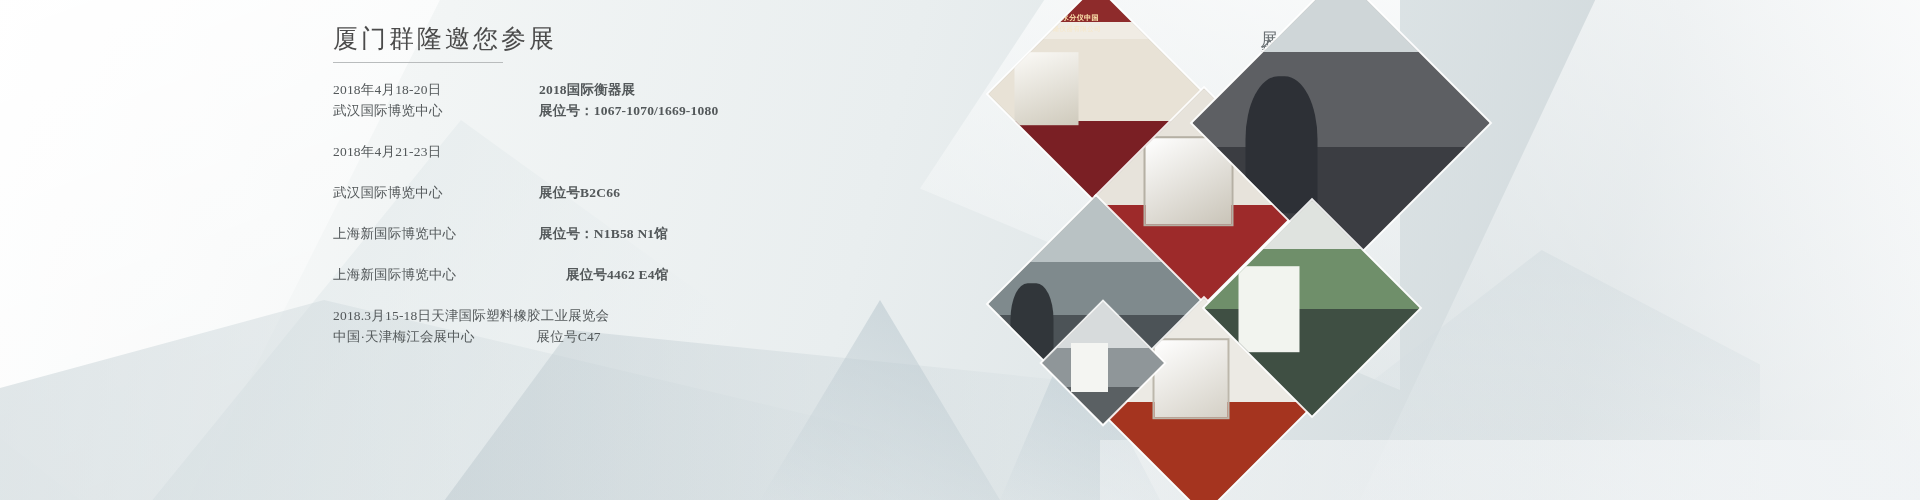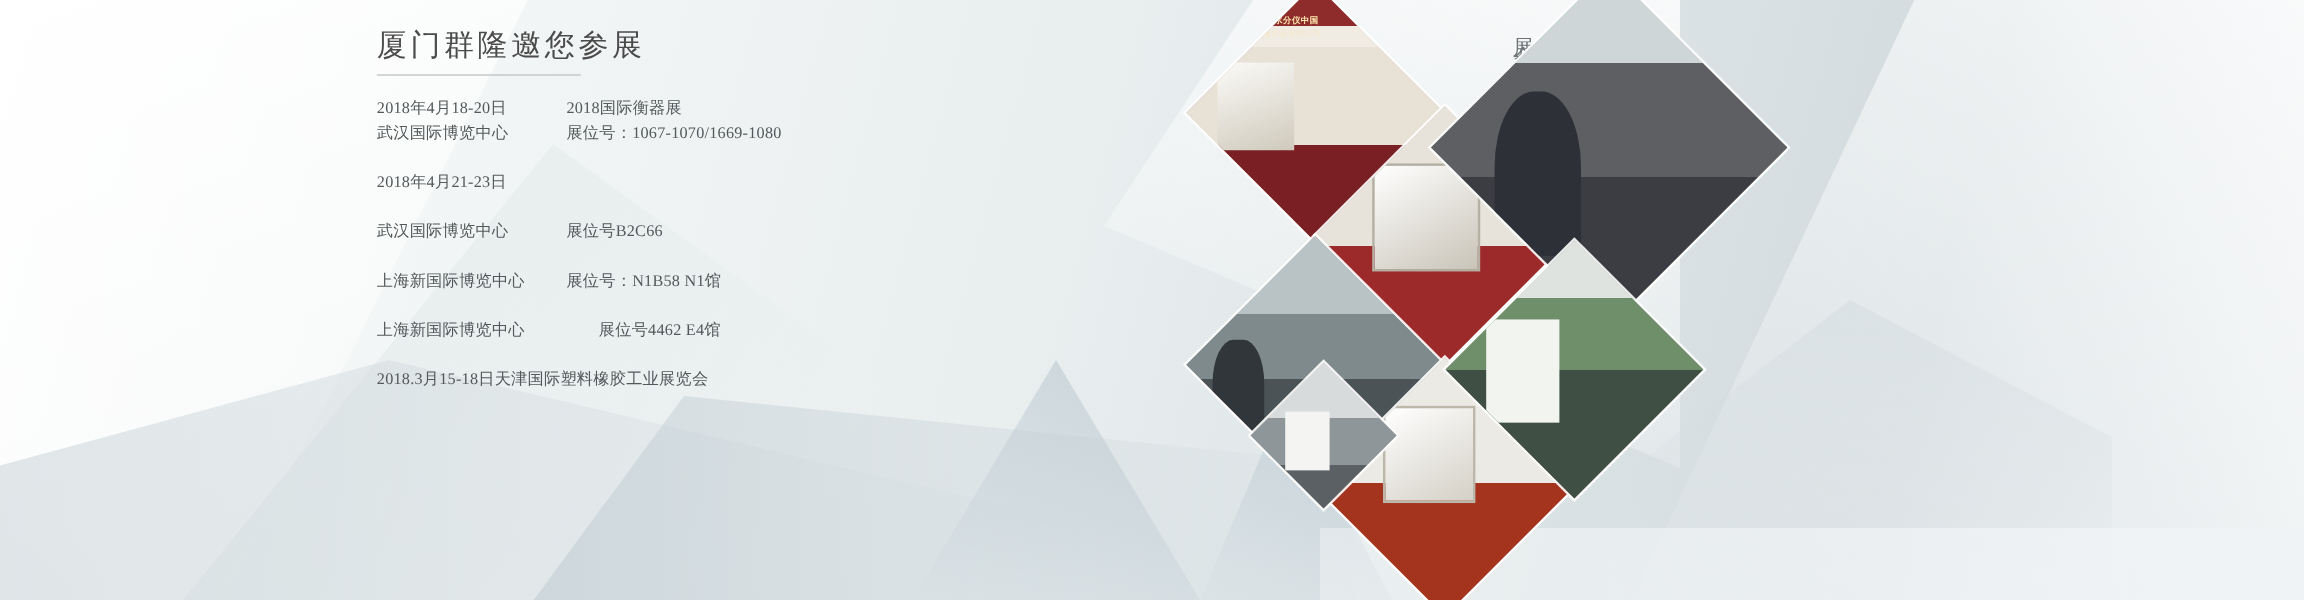--- a/index.html
+++ b/index.html
@@ -38,37 +38,37 @@
   .f8{left:760px;top:300px;width:240px;height:200px;
       background:linear-gradient(200deg,rgba(176,192,200,.55),rgba(214,223,227,.2));
       clip-path:polygon(50% 0,100% 100%,0 100%);}
   .f9{left:1000px;top:330px;width:160px;height:170px;
       background:linear-gradient(200deg,rgba(170,188,198,.5),rgba(210,220,225,.15));
       clip-path:polygon(45% 0,100% 100%,0 100%);}
   .f10{right:0;bottom:0;width:820px;height:60px;
       background:linear-gradient(90deg,rgba(255,255,255,.35),rgba(240,243,245,.85));}
 
   
-  .content{position:absolute;left:314px;top:22px;width:760px;}
+  .content{position:absolute;left:333px;top:22px;width:760px;}
   .headline{
     font-size:25px;color:#4b4b4b;letter-spacing:3px;
     font-family:"Liberation Serif","DejaVu Serif",serif;
     font-weight:400;margin:0 0 6px 0;line-height:1.35;
   }
   .rule{width:170px;height:1px;background:#b9bcbd;margin:2px 0 16px 0;}
   .events{margin:0;padding:0;list-style:none;}
   .event{margin-bottom:20px;}
   .event:last-child{margin-bottom:16px;}
   .row{display:flex;align-items:flex-start;white-space:nowrap;
-       font-size:13.5px;color:#53585a;line-height:21px;letter-spacing:.2px;}
+       font-size:13.5px;color:#53585a;line-height:21px;letter-spacing:.2px;gap:48px;}
   .col-a{min-width:120px;display:inline-block;}
   .col-b{display:inline-block;}
   .event.wide .col-a{min-width:148px;}
   .event.single .row{display:block;}
-  .pad{padding-left:10px;}
+  .pad{padding-left:10px;font-weight:bold;}
 
   
   .vlabel{
     position:absolute;left:1258px;top:18px;
     writing-mode:vertical-rl;text-orientation:upright;
     font-size:17px;color:#6a7073;letter-spacing:7px;
     font-family:"Liberation Serif","DejaVu Serif",serif;
   }
 
   
@@ -188,20 +188,24 @@
         <div class="row">
           <span class="col-a" style="min-width:175px">上海新国际博览中心</span>
           <span class="col-b pad">展位号4462  E4馆</span>
         </div>
       </li>
 
       <li class="event single">
         <div class="row">
           <span>2018.3月15-18日天津国际塑料橡胶工业展览会</span>
         </div>
+        <div class="row">
+          <span class="col-a" style="min-width:200px">中国·天津梅江会展中心</span>
+          <span class="col-b">展位号C47</span>
+        </div>
       </li>
 
     </ul>
   </div>
 
   <div class="vlabel">展会现场</div>
 
   <div class="collage">
 
     <div class="dia d1">

